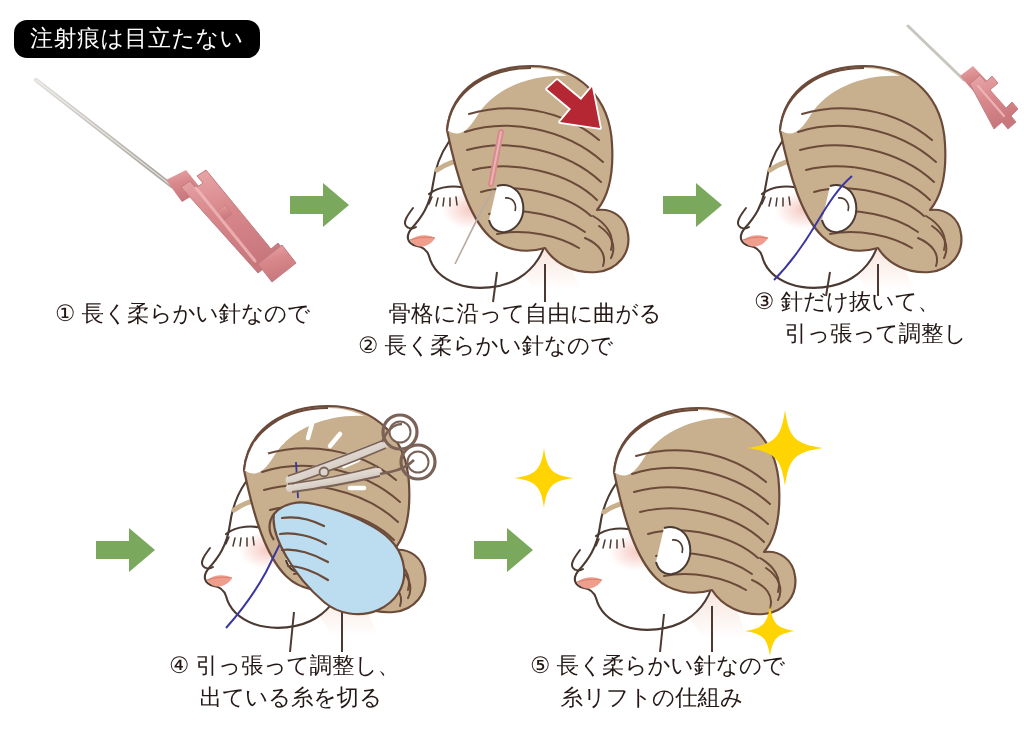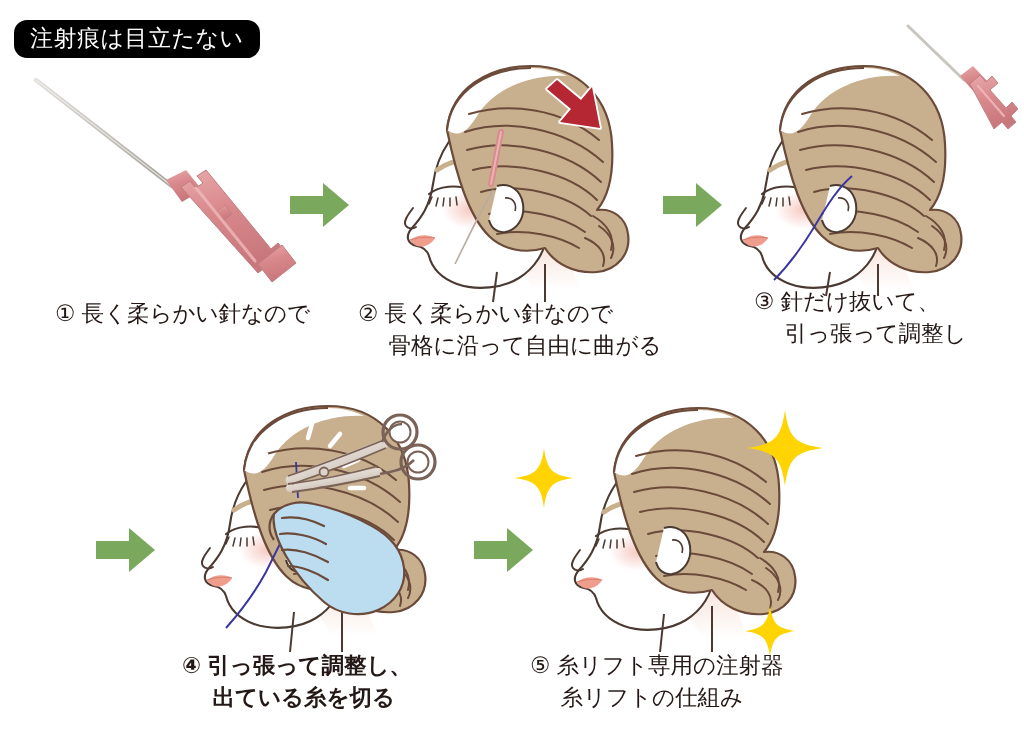--- a/index.html
+++ b/index.html
@@ -303,22 +303,22 @@
         <path d="M260 58 L286 88" stroke="#f0b9bb" stroke-width="2.2" stroke-linecap="round" opacity="0.85"></path>
       </g>
     </svg>
   </div>
 
   <div class="caption" style="left:55px;top:298px;">
     <span class="ln">① 長く柔らかい針なので</span>
   </div>
 
   <div class="caption" style="left:358px;top:298px;">
+    <span class="ln ind">骨格に沿って自由に曲がる</span>
     <span class="ln">② 長く柔らかい針なので</span>
-    <span class="ln ind">骨格に沿って自由に曲がる</span>
   </div>
 
   <div class="caption" style="left:742px;top:286px;margin-left:12px;">
     <span class="ln">③ 針だけ抜いて、</span>
     <span class="ln ind">引っ張って調整し</span>
   </div>
 
   <div class="arrow-green" style="left:96px;top:527px;">
     <svg width="60" height="46" viewBox="0 0 60 46">
       <path d="M0 14 L33 14 L33 1 L59 23 L33 45 L33 32 L0 32 Z" fill="#7aa85c"></path>
@@ -557,23 +557,23 @@
       </g>
       <g fill="#ffd400">
         <path d="M277 14 C281 42 287 48 315 52 C287 56 281 62 277 90 C273 62 267 56 239 52 C267 48 273 42 277 14 Z"></path>
       </g>
       <g fill="#ffd400">
         <path d="M262 210 C265 228 269 232 287 235 C269 238 265 242 262 260 C259 242 255 238 237 235 C255 232 259 228 262 210 Z"></path>
       </g>
     </svg>
   </div>
 
-  <div class="caption" style="left:182px;top:650px;font-weight:bold;">
+  <div class="caption" style="left:169px;top:650px;">
     <span class="ln">④ 引っ張って調整し、</span>
     <span class="ln ind">出ている糸を切る</span>
   </div>
 
   <div class="caption" style="left:530px;top:650px;">
-    <span class="ln">⑤ 糸リフト専用の注射器</span>
+    <span class="ln">⑤ 長く柔らかい針なので</span>
     <span class="ln ind">糸リフトの仕組み</span>
   </div>
 
 </div>
 
 </body></html>

